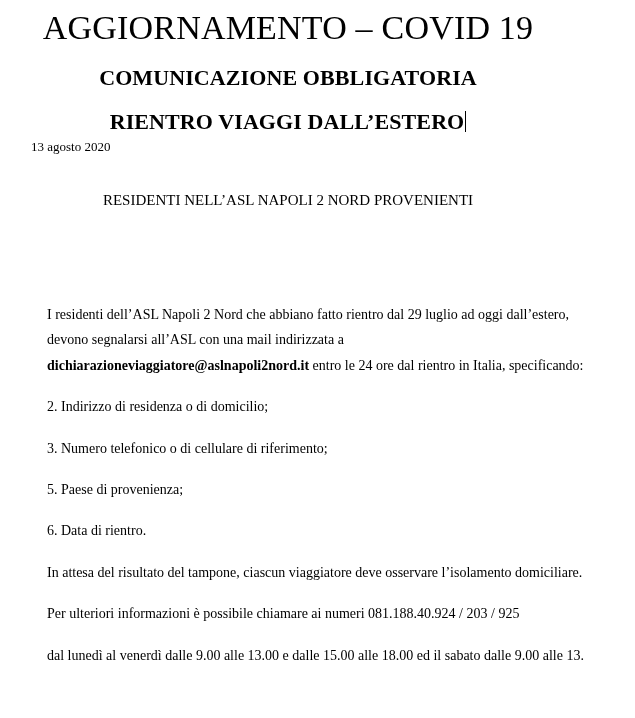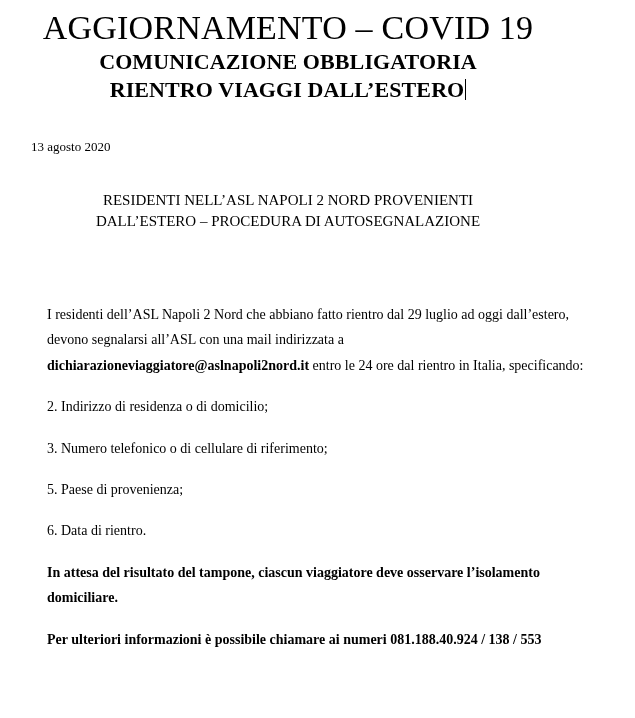--- a/index.html
+++ b/index.html
@@ -37,21 +37,21 @@
     letter-spacing: 0.2px;
     white-space: nowrap;
     margin: 0;
   }
   .doc-subtitle {
     font-size: 22px;
     line-height: 28px;
     font-weight: 700;
     letter-spacing: 0.1px;
     white-space: nowrap;
-    margin: 0;
+    margin: 16px;
   }
   .doc-subtitle.second {
     position: relative;
   }
   .caret {
     display: inline-block;
     width: 1px;
     height: 21px;
     background: #000;
     vertical-align: -3px;
@@ -93,49 +93,49 @@
   .body-area p {
     margin: 16px;
   }
   .para, .item {
     margin: 0;
   }
   .email {
     font-weight: 700;
   }
   .closing {
-    font-weight: 700;
+    font-weight: 400;
   }
 </style>
 </head>
 <body>
 
 <div class="page">
 
   <div class="title-block">
     <h1 class="doc-title">AGGIORNAMENTO – COVID 19</h1>
     <h2 class="doc-subtitle">COMUNICAZIONE OBBLIGATORIA</h2>
     <h2 class="doc-subtitle second"><span>RIENTRO VIAGGI DALL’ESTERO</span><span class="caret"></span></h2>
   </div>
 
   <div class="date-line">13 agosto 2020</div>
 
   <div class="section-heading">
     <div>RESIDENTI NELL’ASL NAPOLI 2 NORD PROVENIENTI</div>
-    <div>DALL’ESTERO – PROCEDURA DI AUTOSEGNALAZIONE</div>
   </div>
 
   <div class="body-area">
 
     <p class="para"><span>I residenti dell’ASL Napoli 2 Nord che abbiano fatto rientro dal 29 luglio ad oggi dall’estero, devono segnalarsi all’ASL con una mail indirizzata a </span><span class="email">dichiarazioneviaggiatore@aslnapoli2nord.it</span><span> entro le 24 ore dal rientro in Italia, specificando:</span></p>
 
     <p class="item">2. Indirizzo di residenza o di domicilio;</p>
     <p class="item">3. Numero telefonico o di cellulare di riferimento;</p>
     <p class="item">5. Paese di provenienza;</p>
     <p class="item">6. Data di rientro.</p>
 
 
     <p class="closing">In attesa del risultato del tampone, ciascun viaggiatore deve osservare l’isolamento domiciliare.</p>
-    <p class="closing">Per ulteriori informazioni è possibile chiamare ai numeri 081.188.40.924 / 138 / 553</p>
+    <p class="closing">Per ulteriori informazioni è possibile chiamare ai numeri 081.188.40.924 / 203 / 925</p>
+    <p class="closing">dal lunedì al venerdì dalle 9.00 alle 13.00 e dalle 15.00 alle 18.00 ed il sabato dalle 9.00 alle 13.</p>
 
   </div>
 
 </div>
 
 </body></html>

